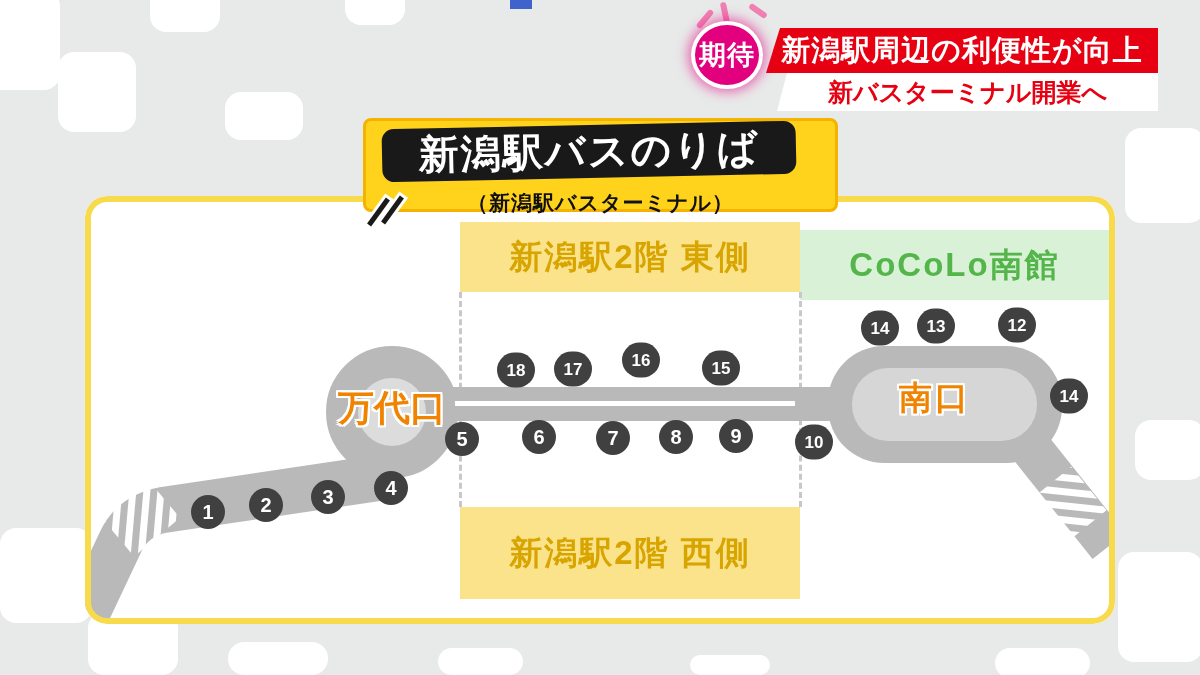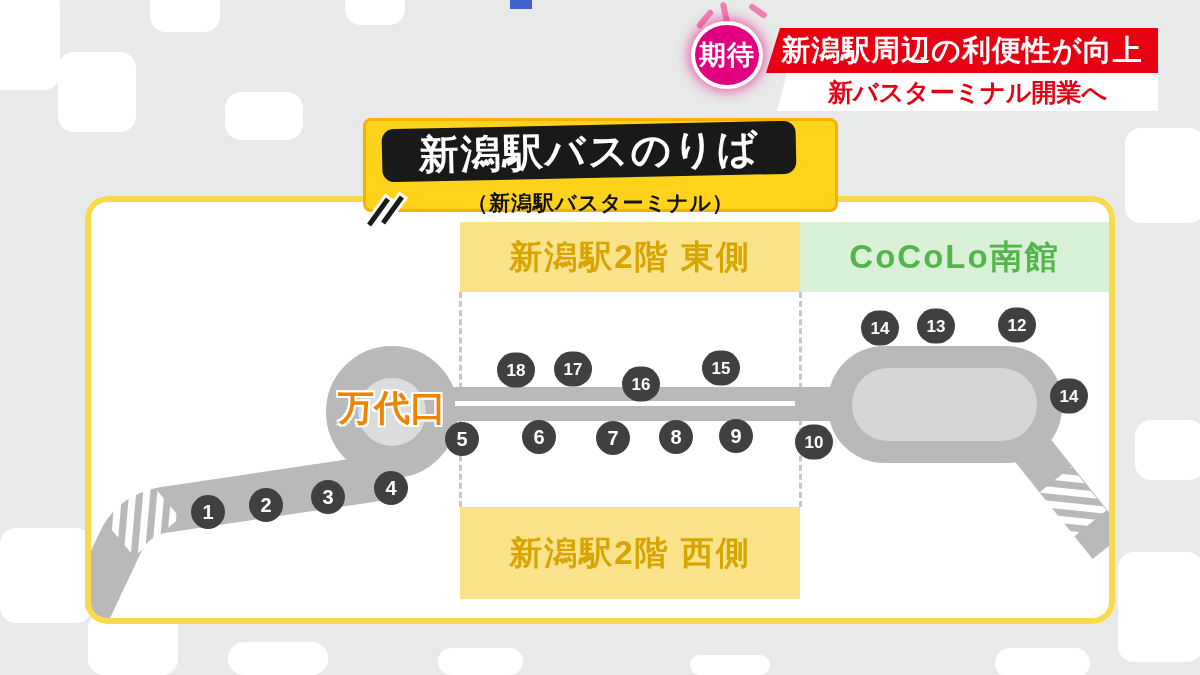--- a/index.html
+++ b/index.html
@@ -45,21 +45,21 @@
 
   
   .map { position:absolute; left:85px; top:196px; width:1030px; height:428px;
     background:#ffffff; border-radius:22px; overflow:hidden; z-index:1; }
   .map::after { content:""; position:absolute; inset:0; border:6px solid #f8da4d;
     border-radius:22px; pointer-events:none; z-index:30; }
 
   .zone { position:absolute; display:flex; align-items:center; justify-content:center;
     font-weight:bold; font-size:33px; letter-spacing:2px; z-index:1; }
   .zone-east   { left:375px; top:26px;  width:340px; height:70px; background:#fbe38b; color:#d8a400; }
-  .zone-cocolo { left:715px; top:26px;  width:309px; height:70px; background:#d9f2d7; color:#54b54a; }
+  .zone-cocolo { left:715px; top:34px;  width:309px; height:70px; background:#d9f2d7; color:#54b54a; }
   .zone-west   { left:375px; top:311px; width:340px; height:92px; background:#fbe38b; color:#d8a400; }
 
   .dash { position:absolute; top:96px; height:215px; width:0;
     border-left:3px dashed #c8c8c8; z-index:2; }
   .dash-left { left:374px; } .dash-right { left:714px; }
 
   .roads { position:absolute; left:0; top:0; width:1030px; height:428px; z-index:3; }
 
   .exit { position:absolute; transform:translate(-50%,-50%); font-weight:bold; color:#f08300;
     z-index:5; white-space:nowrap;
@@ -155,34 +155,35 @@
 
       <g transform="translate(56,322) rotate(-40)">
         <rect x="-30" y="-25" width="60" height="50" fill="url(#zebra)"></rect>
       </g>
       <g transform="translate(986,307) rotate(51)">
         <rect x="-28" y="-23" width="56" height="46" fill="url(#zebra)"></rect>
       </g>
     </svg>
 
     <div class="exit exit-bandai">万代口</div>
+    <div class="exit exit-south">南口</div>
 
     <div class="stop" style="left:123px; top:316px;">1</div>
     <div class="stop" style="left:181px; top:309px;">2</div>
     <div class="stop" style="left:243px; top:301px;">3</div>
     <div class="stop" style="left:306px; top:292px;">4</div>
     <div class="stop" style="left:377px; top:243px;">5</div>
     <div class="stop" style="left:454px; top:241px;">6</div>
     <div class="stop" style="left:528px; top:242px;">7</div>
     <div class="stop" style="left:591px; top:241px;">8</div>
     <div class="stop" style="left:651px; top:240px;">9</div>
     <div class="stop wide" style="left:729px; top:246px;">10</div>
     <div class="stop wide" style="left:984px; top:200px;">14</div>
     <div class="stop wide" style="left:932px; top:129px;">12</div>
     <div class="stop wide" style="left:851px; top:130px;">13</div>
     <div class="stop wide" style="left:795px; top:132px;">14</div>
     <div class="stop wide" style="left:636px; top:172px;">15</div>
-    <div class="stop wide" style="left:556px; top:188px;text-align:right;">16</div>
+    <div class="stop wide" style="left:556px; top:164px;text-align:right;">16</div>
     <div class="stop wide" style="left:488px; top:173px;">17</div>
     <div class="stop wide" style="left:431px; top:174px;text-align:center;">18</div>
   </div>
 
 </div>
 
 </body></html>

